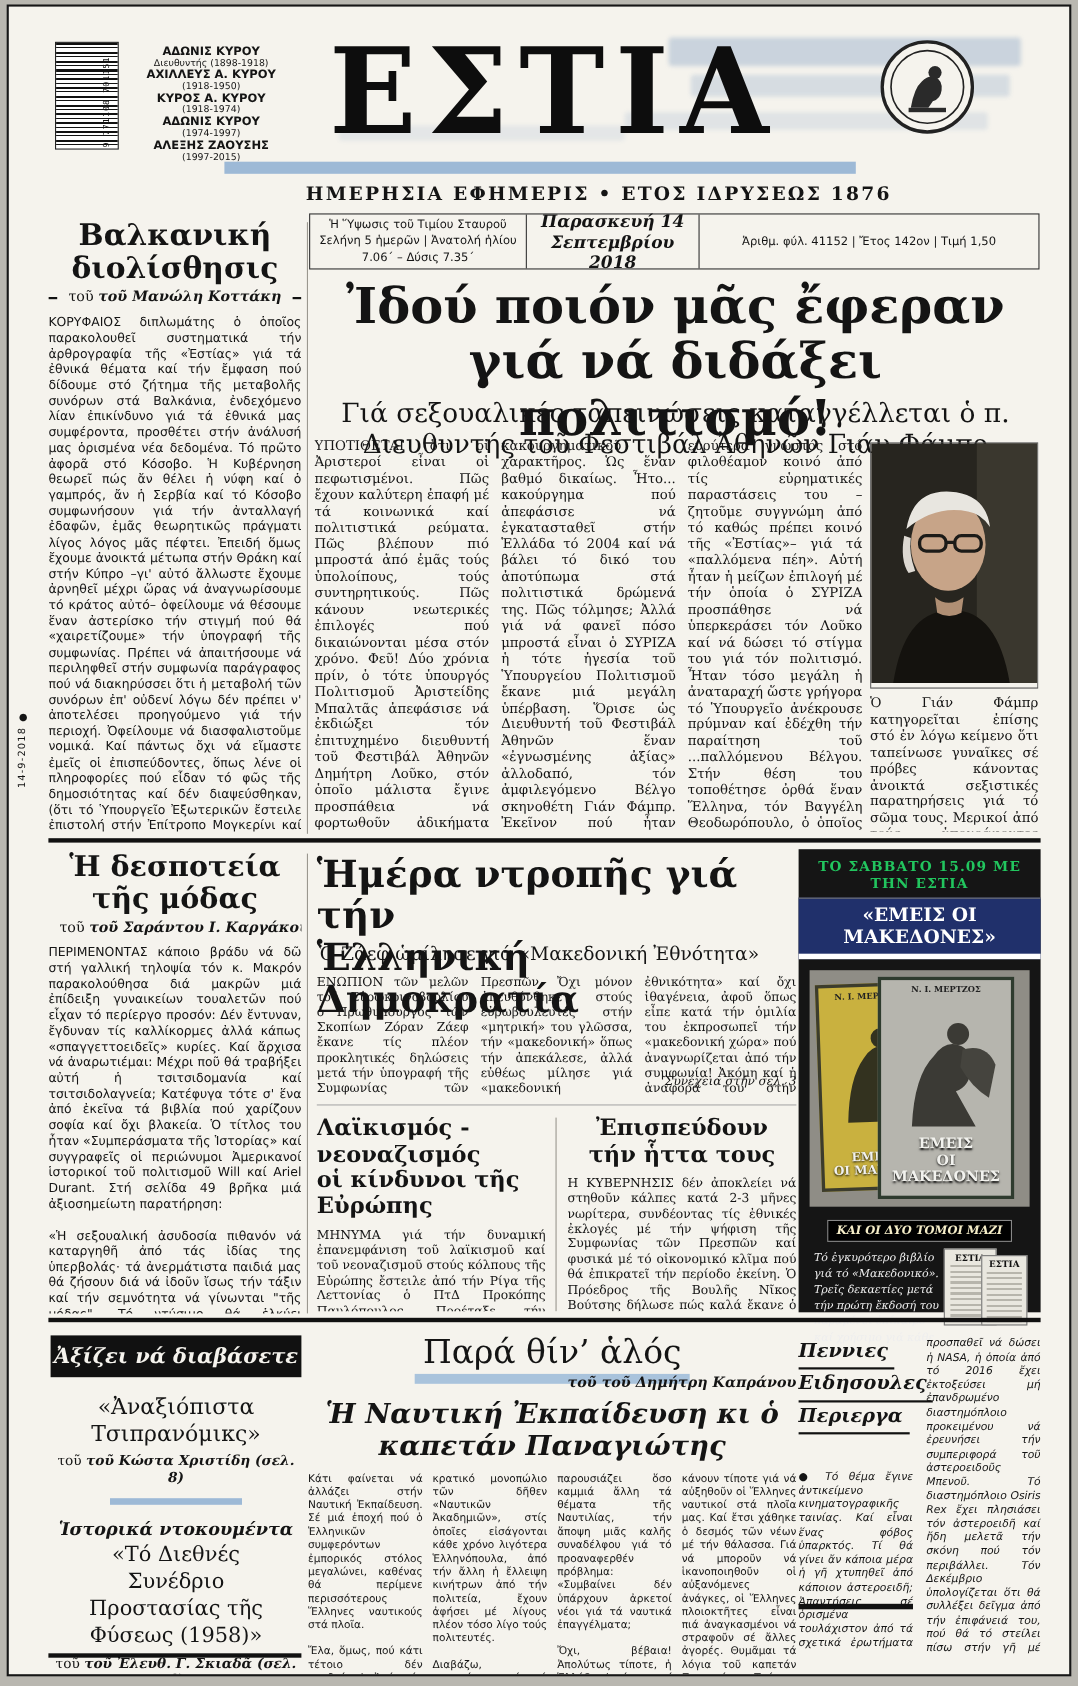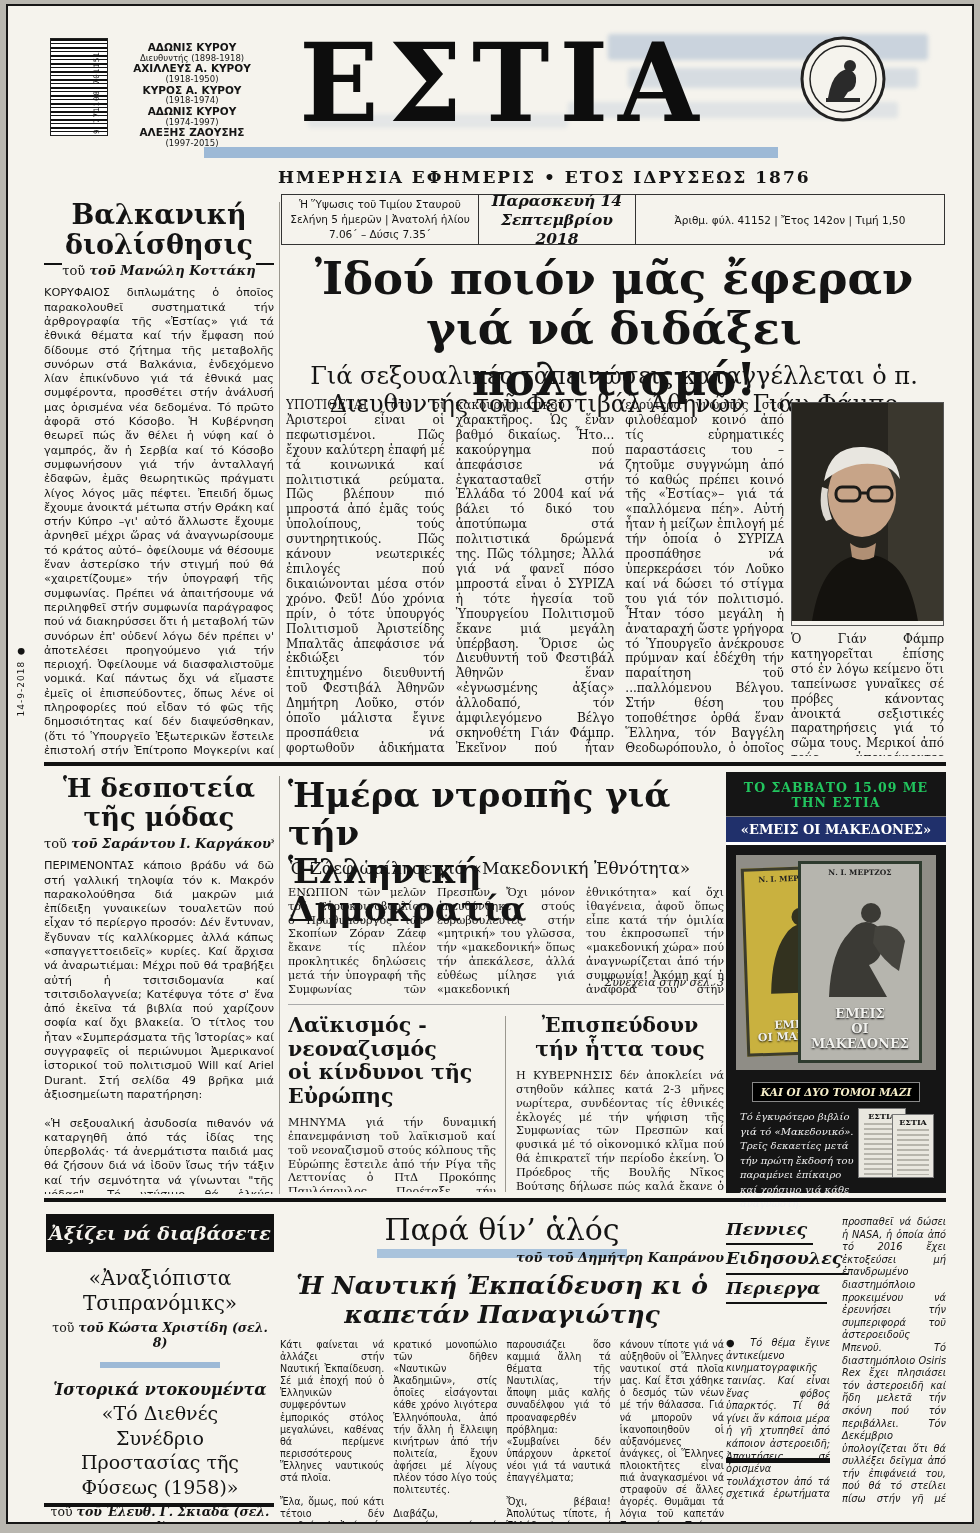--- a/index.html
+++ b/index.html
@@ -29,33 +29,33 @@
   .tagline{left:270px;top:161px;width:664px;font-weight:bold;font-size:17px;letter-spacing:2px;}
   .datebox{left:273px;top:188px;width:662px;height:49px;border:1px solid #333;display:flex;}
   .datecell{border-right:1px solid #333;display:flex;flex-direction:column;justify-content:center;
             text-align:center;padding:2px 6px;box-sizing:border-box;}
   .datecell:last-child{border-right:none;}
   .saint{font-size:10.5px;line-height:1.45;font-family:"DejaVu Sans","Liberation Sans",sans-serif;}
   .today{font-weight:bold;font-style:italic;font-size:15.5px;}
   .issue{font-size:10.5px;font-family:"DejaVu Sans","Liberation Sans",sans-serif;}
   
   .col-title{font-weight:bold;text-align:center;}
-  .byline-row{display:flex;align-items:flex-start;gap:0;margin:4px 0 8px 0;}
+  .byline-row{display:flex;align-items:center;gap:10px;margin:4px 0 8px 0;}
   .byline-row .ln{flex:1;height:2px;background:#111;}
   .byline{font-size:13px;white-space:nowrap;}
   .byline b{font-style:italic;}
   .body-sans{font-size:11.3px;line-height:14.3px;}
   .body-serif{font-size:12.1px;line-height:14.9px;}
   .colwrap{column-gap:11px;overflow:hidden;}
   
   .photo{border:1px solid #555;}
   
   .ad{left:718px;top:766px;width:220px;height:421px;background:#151515;color:#eee;text-align:center;}
   .ad-top{font-weight:bold;font-size:12.5px;letter-spacing:1px;padding:8px 2px 6px;color:#22c55e;}
-  .ad-band{background:#20306b;color:#fff;font-weight:bold;font-size:13px;padding:5px 14px;border-top:1px solid #777;border-bottom:3px solid #ffffff;}
+  .ad-band{background:#20306b;color:#fff;font-weight:bold;font-size:17px;padding:5px 14px;border-top:1px solid #777;border-bottom:5px solid #ffffff;}
   .ad-stage{position:relative;margin:10px 10px 0;height:215px;background:#8f8d86;}
   .bookA{position:absolute;left:8px;top:12px;width:92px;height:182px;background:#c9b13f;border:3px solid #3c3c2c;transform:rotate(-2deg);}
   .bookB{position:absolute;left:62px;top:6px;width:118px;height:196px;background:#b6b5ae;border:3px solid #2e3b2e;}
   .book-author{font-size:7.5px;font-weight:bold;color:#222;padding-top:4px;}
   .book-title{position:absolute;bottom:8px;left:0;right:0;font-weight:bold;font-size:13px;line-height:1.15;color:#f2f2ee;text-shadow:0 1px 2px #000;}
   .ad-band2{margin:12px 26px 0;background:#000;border:1px solid #888;color:#f5edc8;font-style:italic;font-weight:bold;font-size:10.5px;padding:3px 0;}
   .ad-blurb{font-style:italic;font-size:10px;line-height:1.45;text-align:left;padding:8px 10px 0 14px;width:120px;}
   .mini-paper{position:absolute;background:#e9e7df;border:1px solid #777;color:#111;font-weight:bold;font-size:8px;
               display:flex;flex-direction:column;align-items:center;padding-top:2px;}
   .mini-lines{width:80%;flex:1;margin:2px 0;background:repeating-linear-gradient(180deg,#b7b5ac 0 2px,transparent 2px 5px);}

